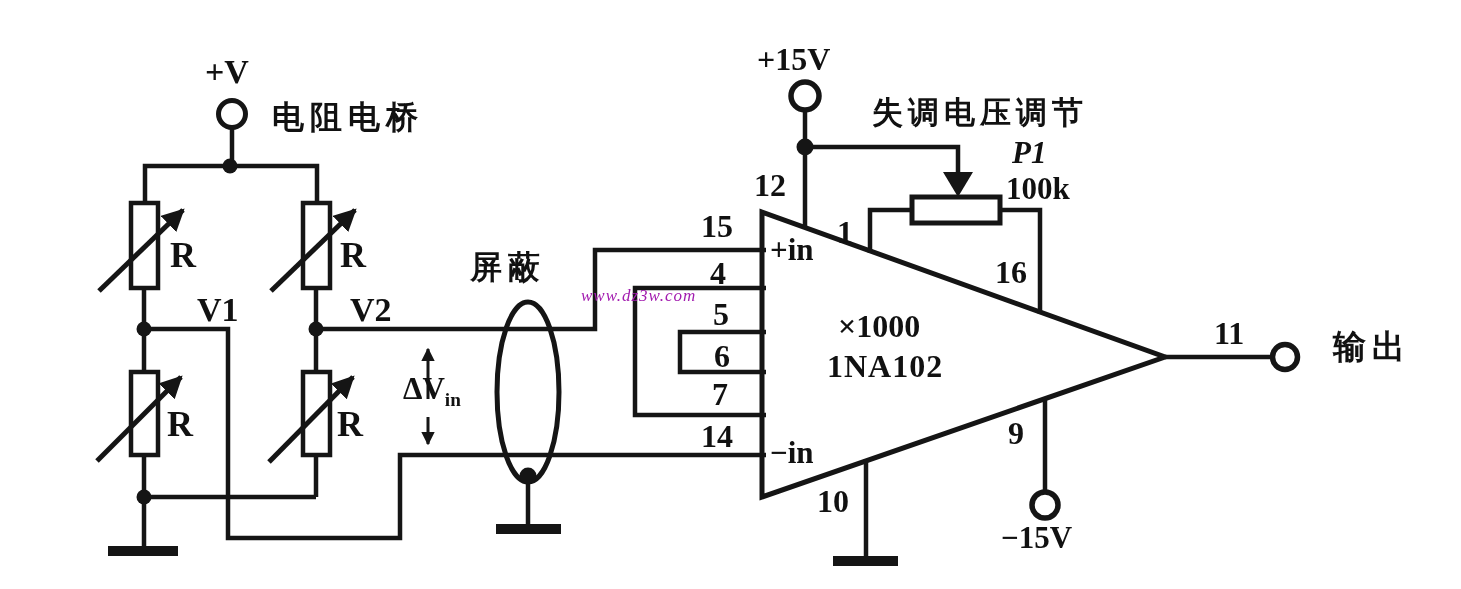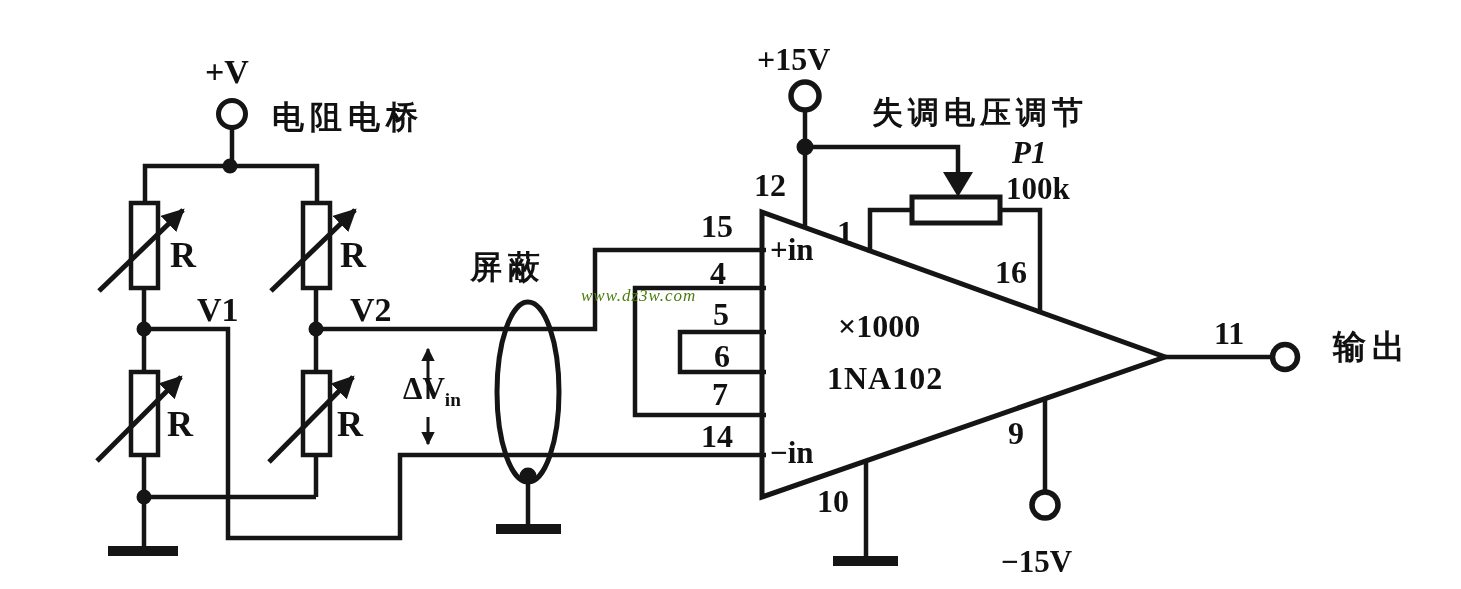--- a/index.html
+++ b/index.html
@@ -5,21 +5,21 @@
   html,body{margin:0;padding:0;background:#fff;}
   #stage{
     position:relative;width:1461px;height:589px;background:#ffffff;
     font-family:"Liberation Serif","DejaVu Serif",serif;
     color:#111;overflow:hidden;
   }
   #wires{position:absolute;left:0;top:0;}
   .lbl{position:absolute;font-weight:bold;line-height:1;white-space:nowrap;}
   .cn{letter-spacing:6px;}
   .pin{font-size:32px;}
-  .wm{font-weight:normal;font-style:italic;color:#4d7c0f;font-size:17px;letter-spacing:1px;}
+  .wm{font-weight:normal;font-style:italic;color:#a21caf;font-size:17px;letter-spacing:1px;}
   sub{font-size:62%;}
 </style>
 </head>
 <body>
 
 <div id="stage">
 
   <svg id="wires" width="1461" height="589" viewBox="0 0 1461 589">
     <defs>
       <marker id="ah" viewBox="0 0 10 10" refX="9" refY="5" markerWidth="4.5" markerHeight="4.5" orient="auto">
@@ -127,24 +127,24 @@
   <div class="lbl pin" style="left:754px;top:169px;text-align:right;">12</div>
   <div class="lbl pin" style="left:837px;top:216px;">1</div>
   <div class="lbl pin" style="left:995px;top:256px;">16</div>
   <div class="lbl pin" style="left:1008px;top:417px;">9</div>
   <div class="lbl pin" style="left:817px;top:485px;">10</div>
   <div class="lbl pin" style="left:1214px;top:317px;">11</div>
 
   <div class="lbl" style="left:770px;top:234px;font-size:31px;">+in</div>
   <div class="lbl" style="left:770px;top:437px;font-size:31px;">−in</div>
   <div class="lbl" style="left:838px;top:310px;font-size:32px;">×1000</div>
-  <div class="lbl" style="left:827px;top:350px;font-size:32px;letter-spacing:1px;margin-top:12px;">1NA102</div>
+  <div class="lbl" style="left:827px;top:350px;font-size:32px;letter-spacing:1px;">1NA102</div>
 
   <div class="lbl" style="left:872px;top:97px;font-size:31px;letter-spacing:5px;">失调电压调节</div>
   <div class="lbl" style="left:1012px;top:137px;font-size:31px;font-style:italic;">P1</div>
   <div class="lbl" style="left:1006px;top:173px;font-size:31px;">100k</div>
 
   <div class="lbl" style="left:757px;top:43px;font-size:32px;">+15V</div>
-  <div class="lbl" style="left:1001px;top:522px;font-size:31px;margin-top:24px;">−15V</div>
+  <div class="lbl" style="left:1001px;top:522px;font-size:31px;">−15V</div>
 
   <div class="lbl cn" style="left:1333px;top:331px;font-size:33px;">输出</div>
 
 </div>
 
 </body></html>

